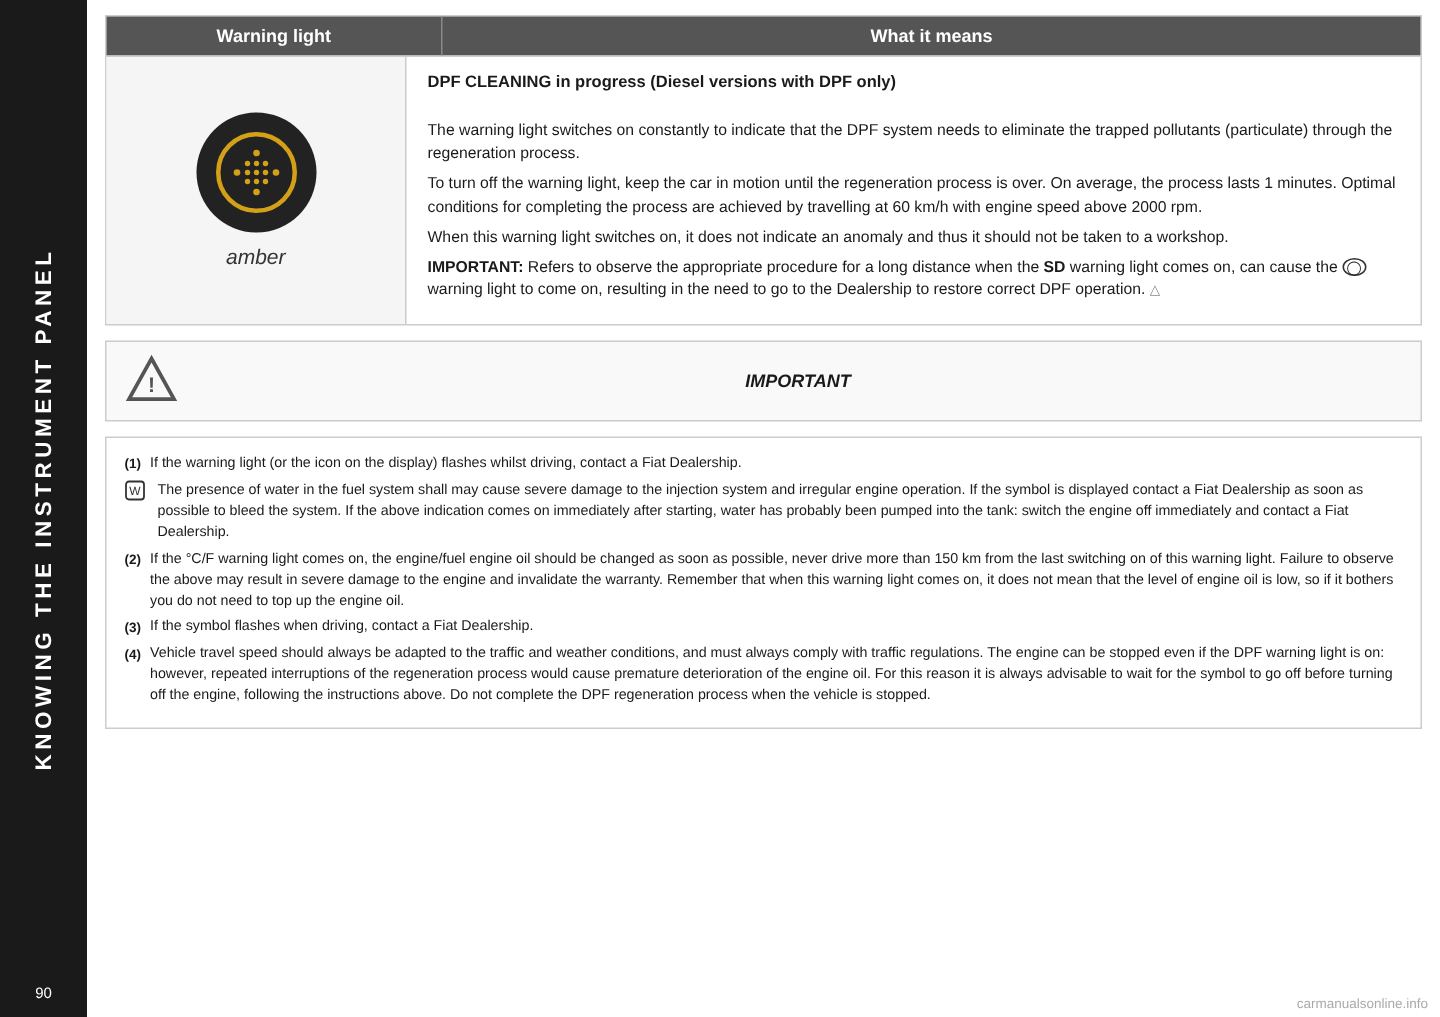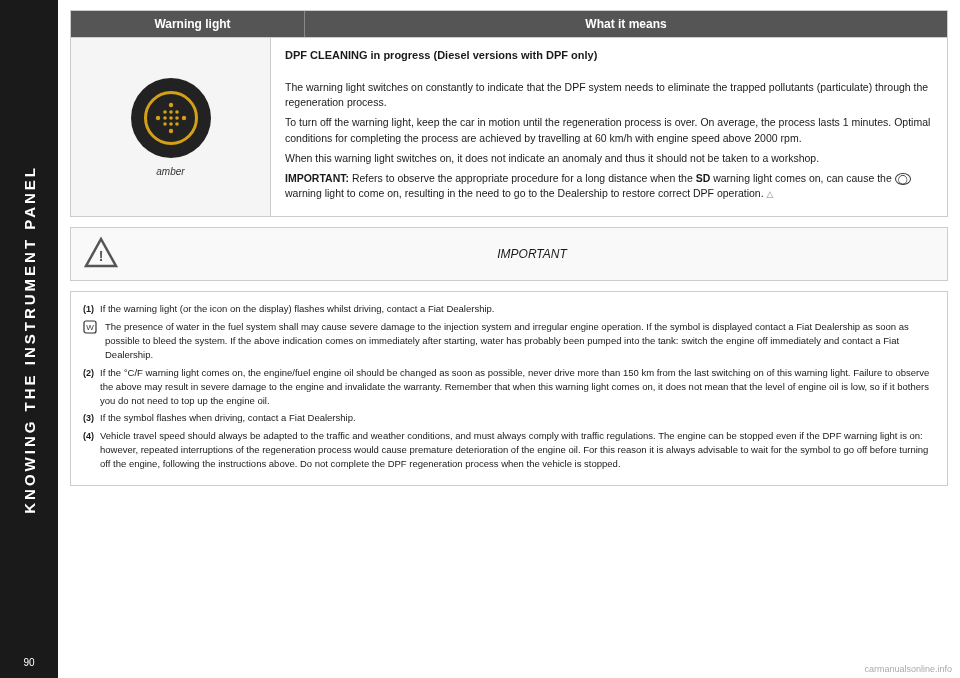--- a/index.html
+++ b/index.html
@@ -60,21 +60,20 @@
       color: #ffffff;
       font-size: 12px;
       font-weight: bold;
       text-align: center;
     }
 
     .table-header-cell.warning-col {
       width: 224px;
       flex-shrink: 0;
       border-right: 1px solid #888;
-      margin-left: 10px;
     }
 
     .table-header-cell.meaning-col {
       flex: 1;
     }
 
     .table-body-row {
       display: flex;
       border-top: 1px solid #cccccc;
     }
@@ -107,21 +106,21 @@
       height: 54px;
       border: 3px solid #d4a017;
       border-radius: 50%;
       display: flex;
       align-items: center;
       justify-content: center;
       position: relative;
     }
 
     .amber-label {
-      font-size: 10px;
+      font-size: 14px;
       color: #333;
       font-style: italic;
     }
 
     .meaning-cell {
       flex: 1;
       padding: 10px 14px;
       font-size: 10.5px;
       line-height: 1.45;
       color: #1a1a1a;
@@ -148,21 +147,21 @@
       background: #f9f9f9;
       padding: 8px 12px;
       margin-bottom: 10px;
       display: flex;
       align-items: center;
       gap: 10px;
     }
 
     .important-title {
       font-size: 12px;
-      font-weight: normal;
+      font-weight: bold;
       font-style: italic;
       text-align: center;
       flex: 1;
       color: #1a1a1a;
     }
 
     
     .notes-section {
       border: 1px solid #cccccc;
       padding: 10px 12px;

